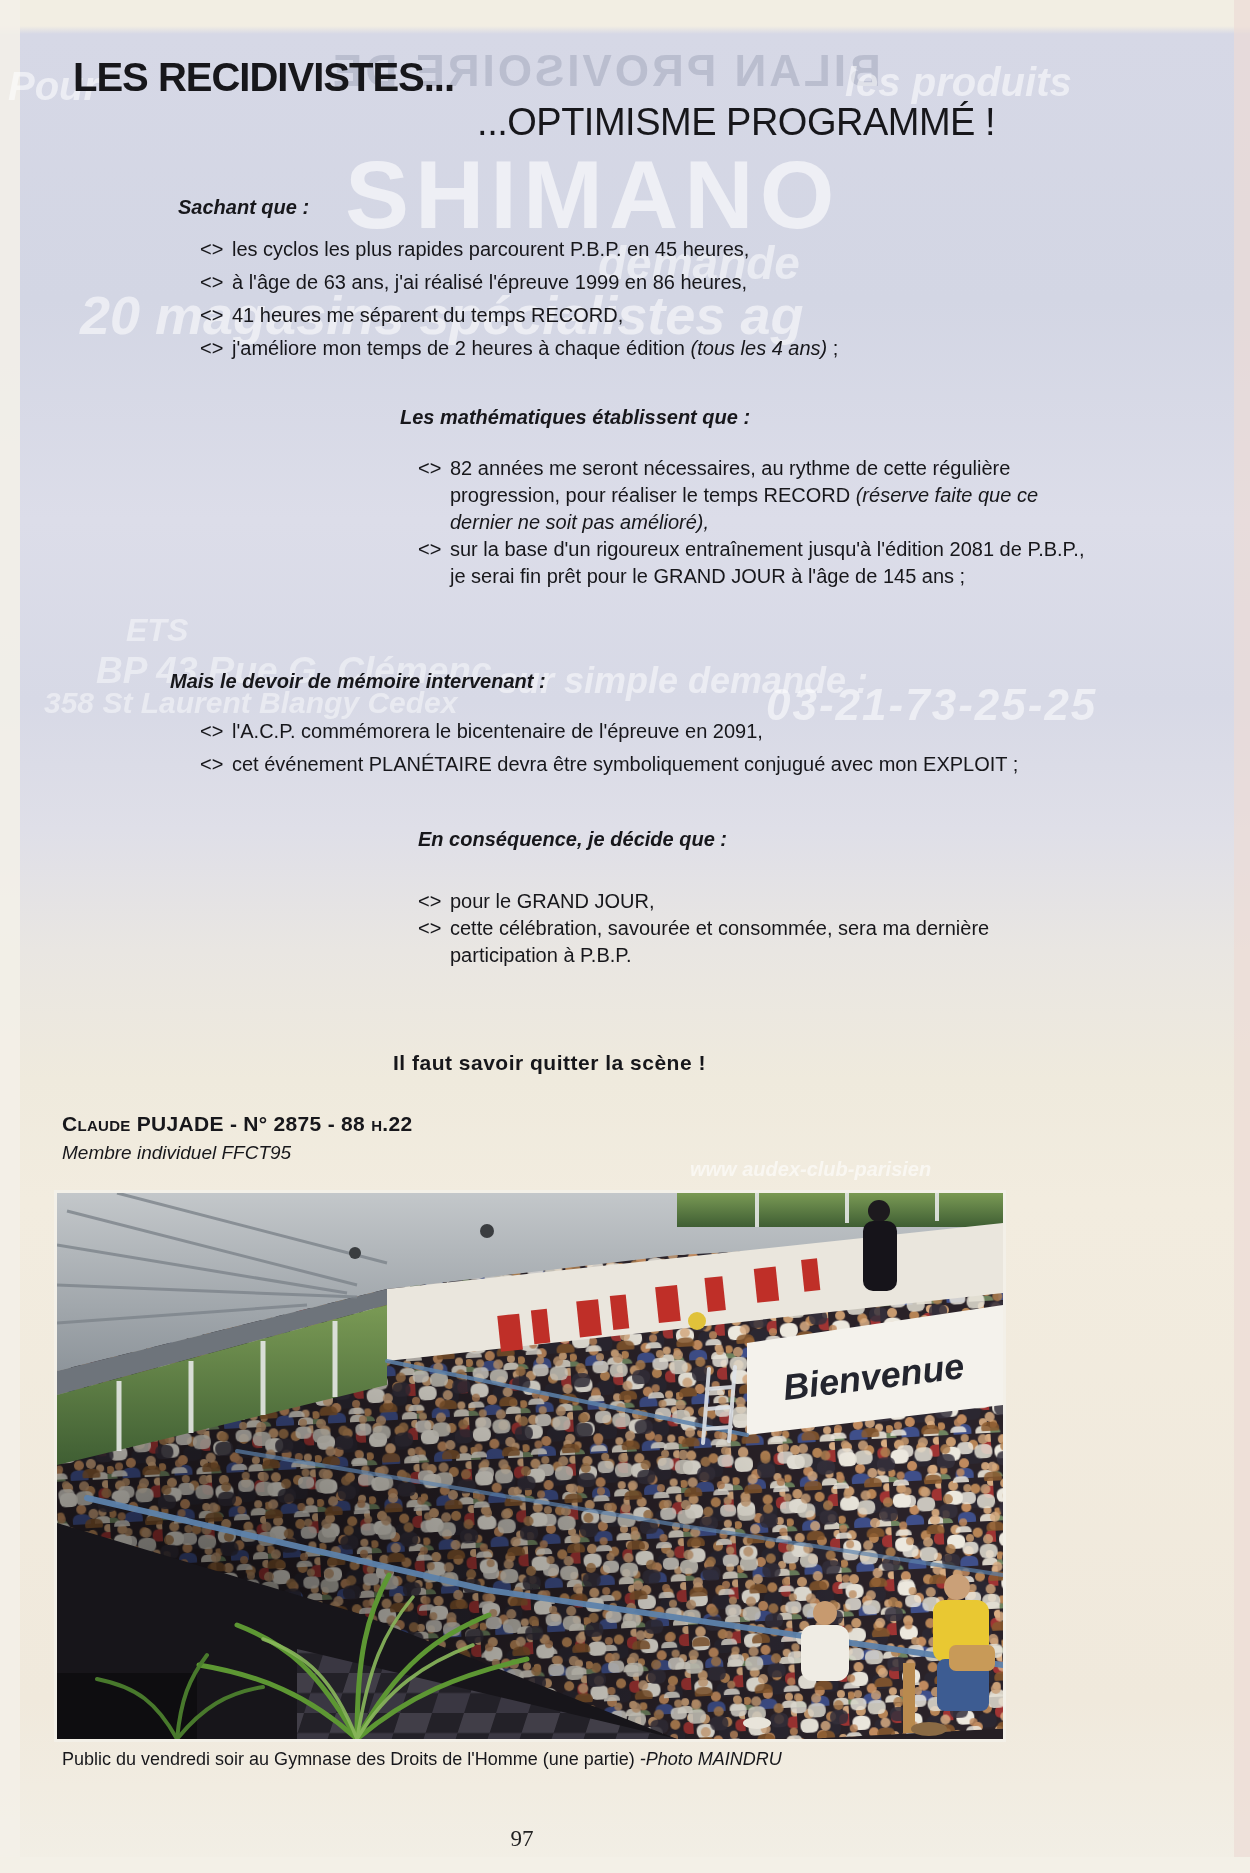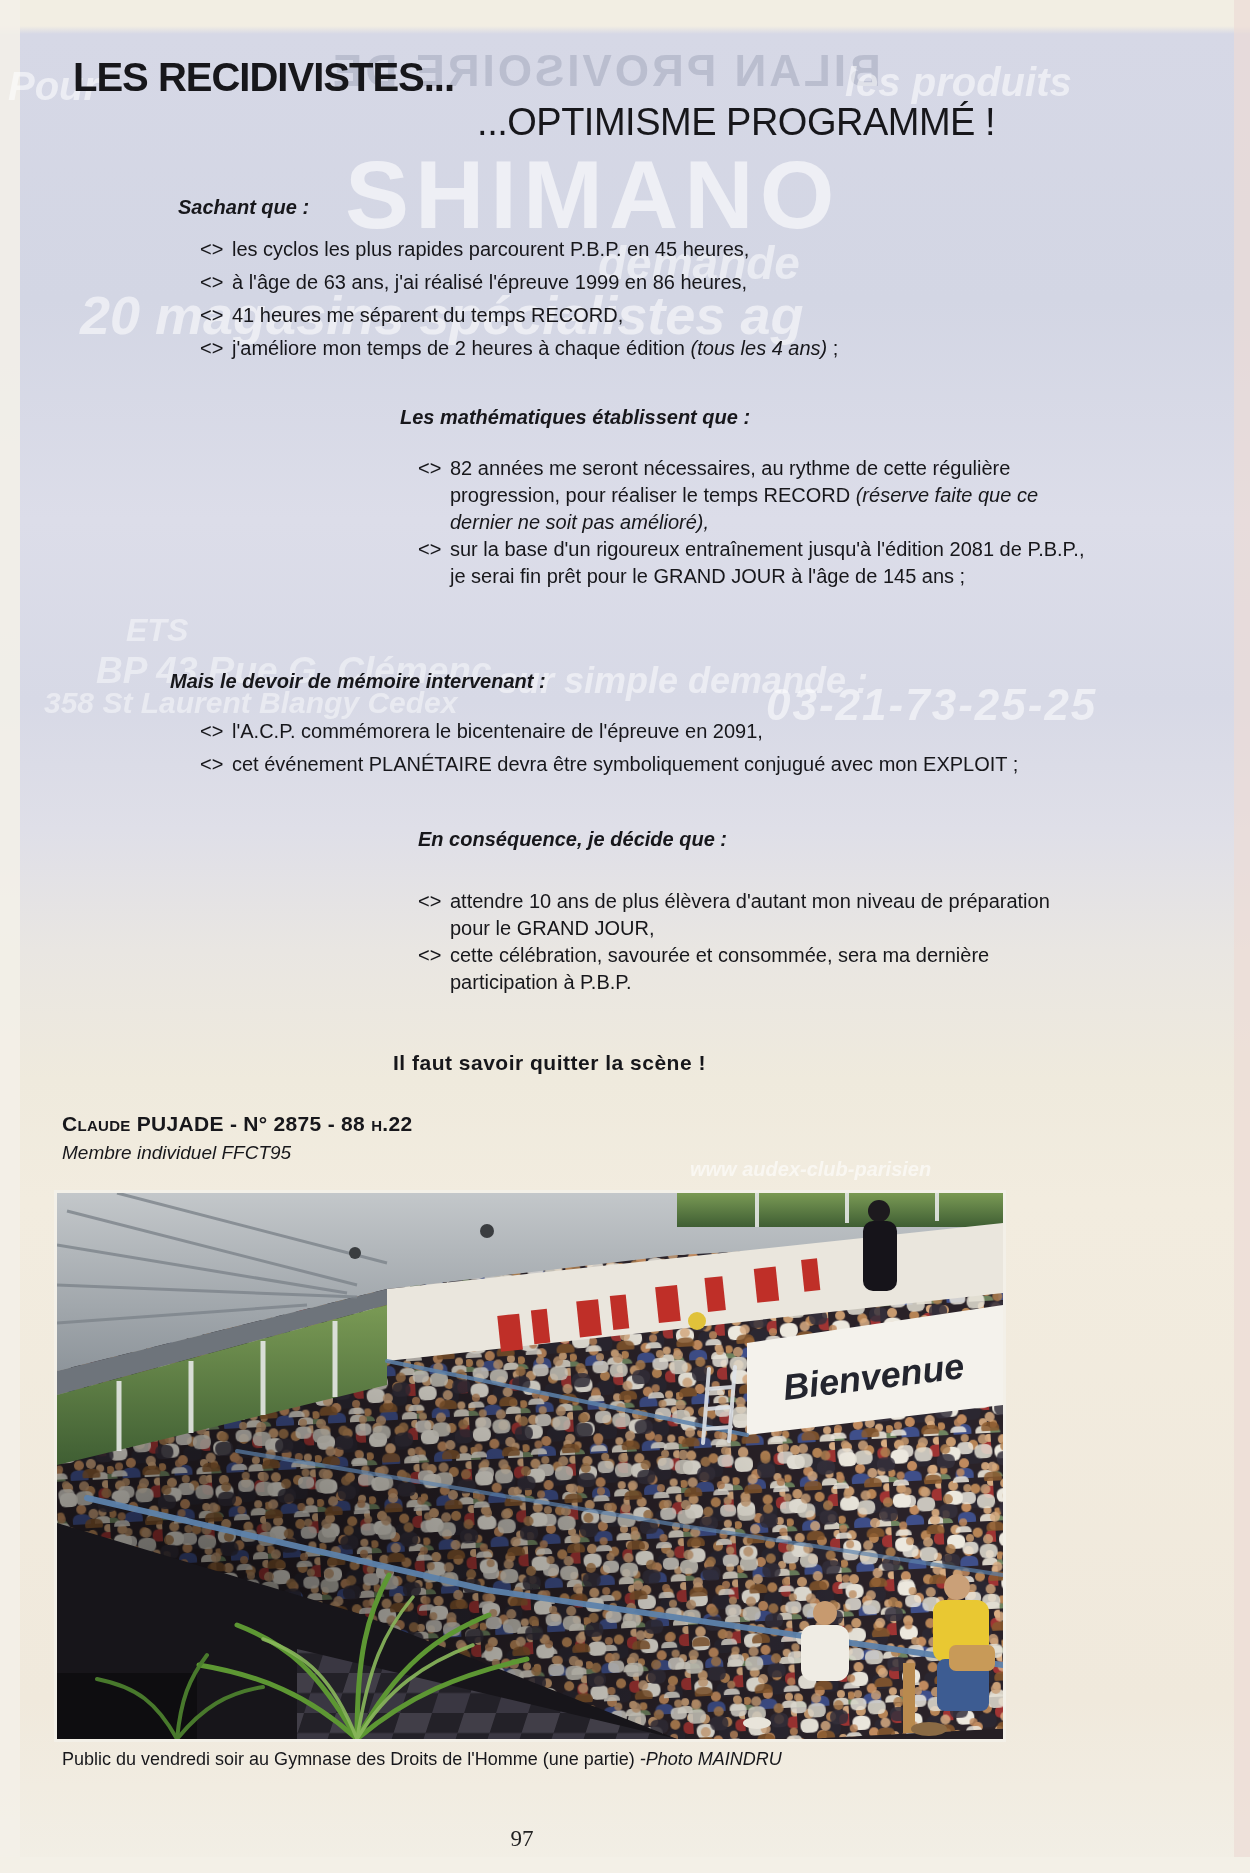--- a/index.html
+++ b/index.html
@@ -164,21 +164,20 @@
           </div>
         </div>
       </div>
   </div>
   <div class="sec" id="s4">
     <div class="sec-heading">En conséquence, je décide que :</div>
     <div class="sec-items">
         <div class="item">
           <span class="marker">&lt;&gt;</span>
           <div class="itext">
-            <div class="line"><span>attendre 10 ans de plus élèvera d'autant mon niveau de préparation</span></div>
             <div class="line"><span>pour le GRAND JOUR,</span></div>
           </div>
         </div>
         <div class="item">
           <span class="marker">&lt;&gt;</span>
           <div class="itext">
             <div class="line"><span>cette célébration, savourée et consommée, sera ma dernière</span></div>
             <div class="line"><span>participation à P.B.P.</span></div>
           </div>
         </div>

